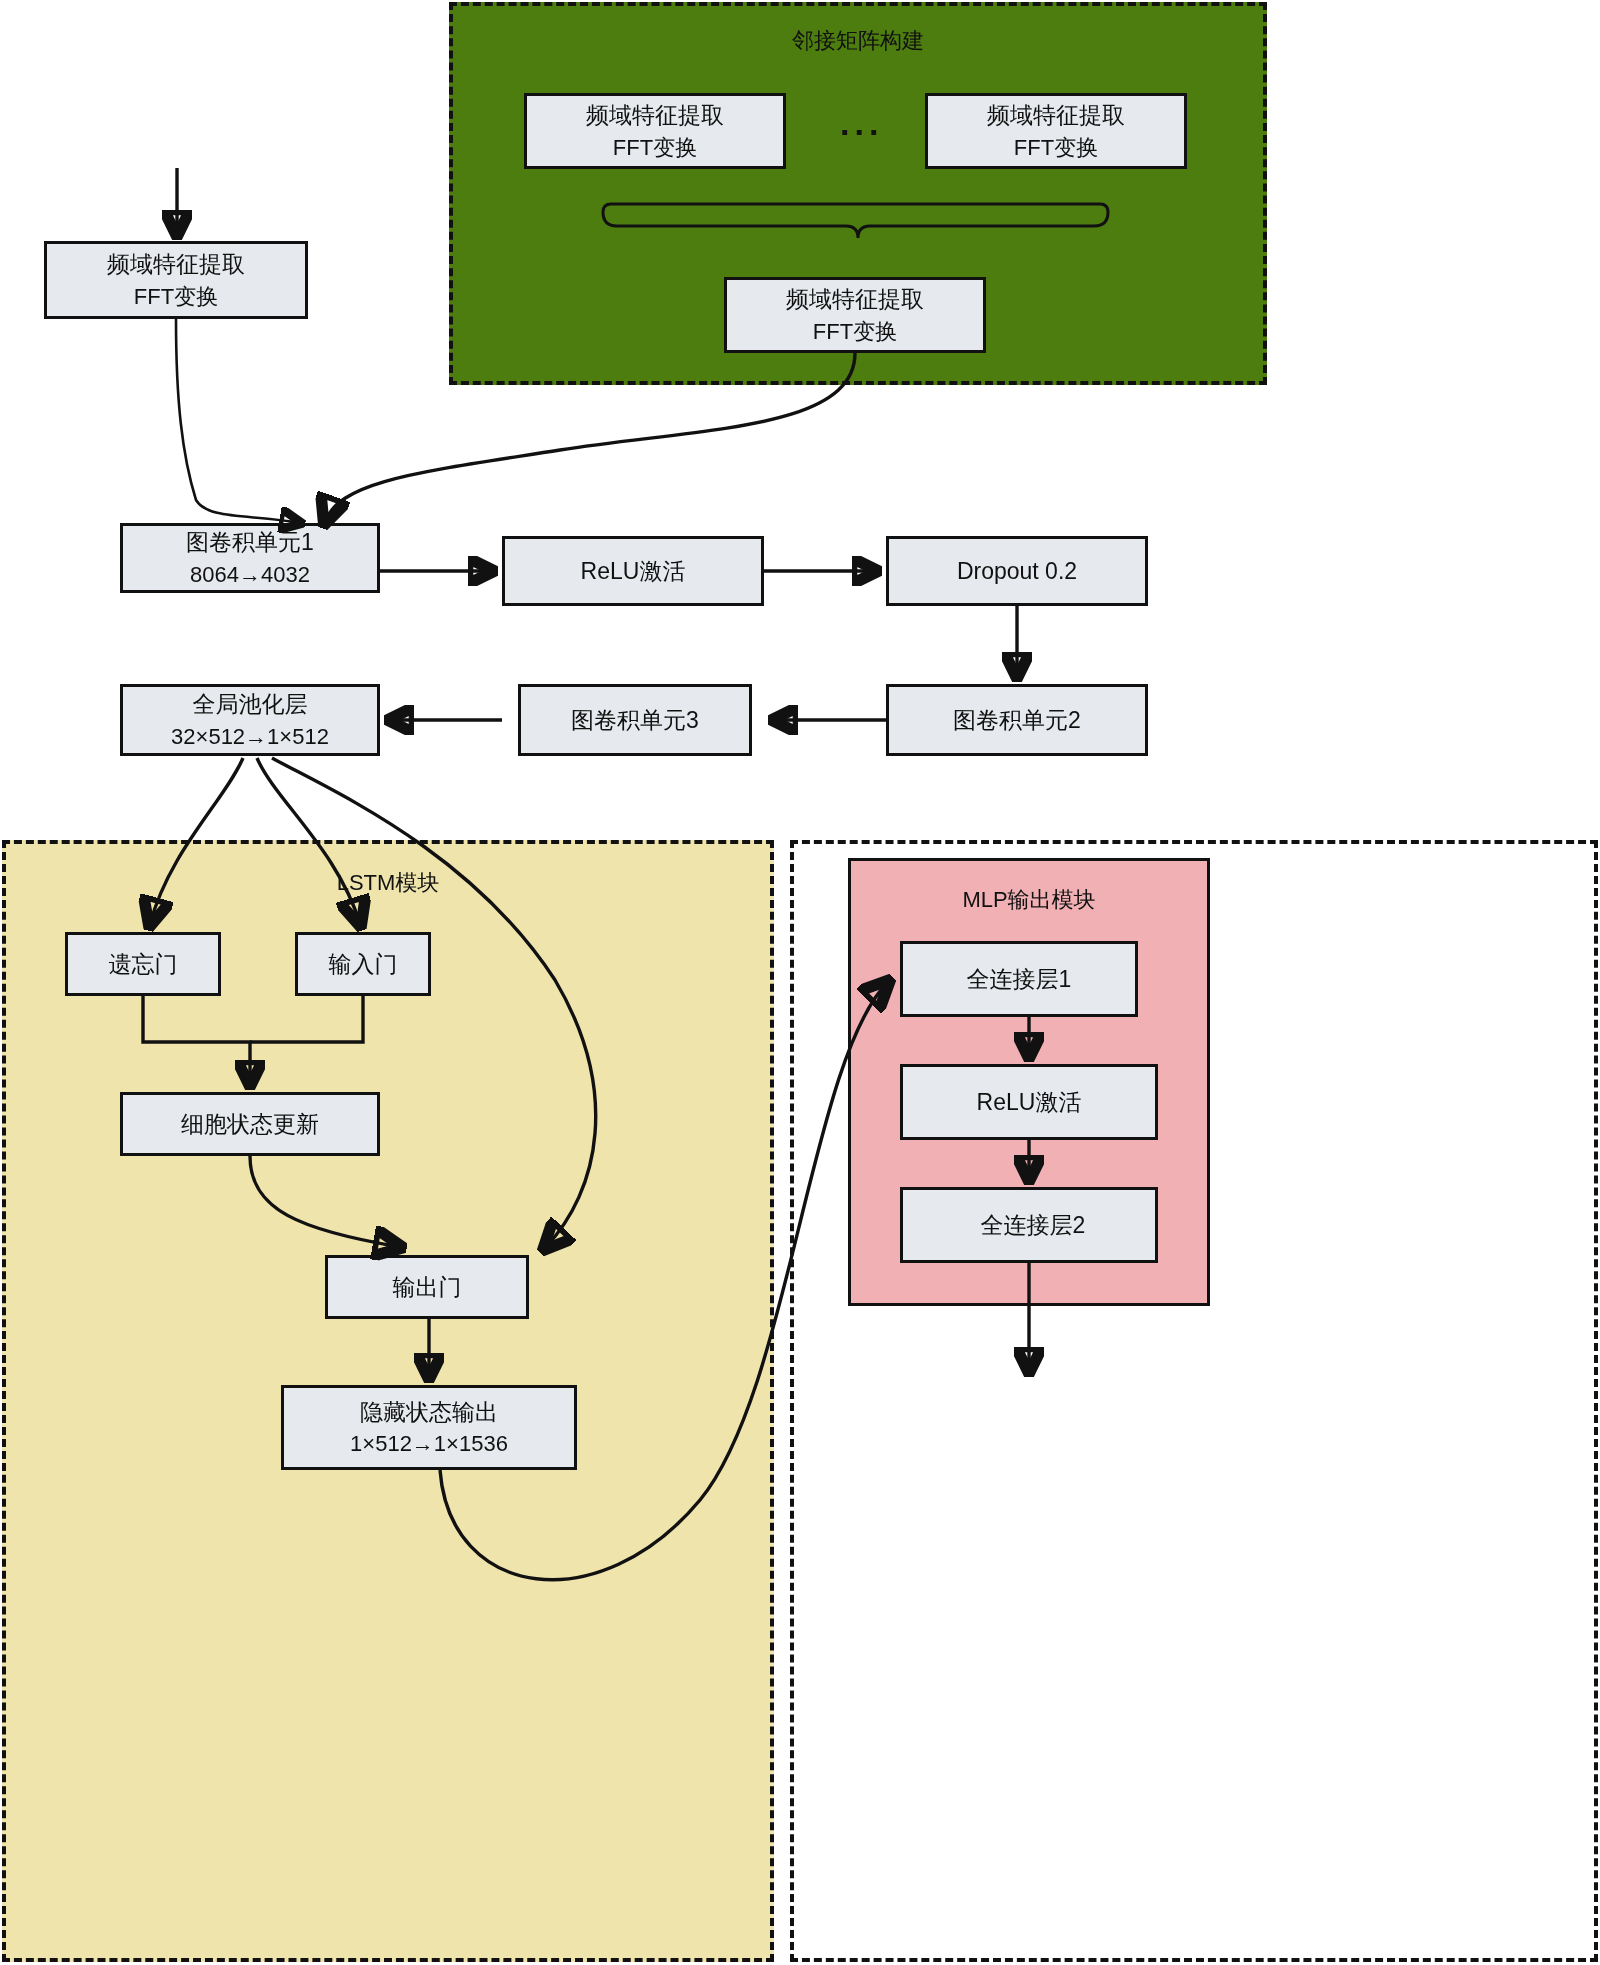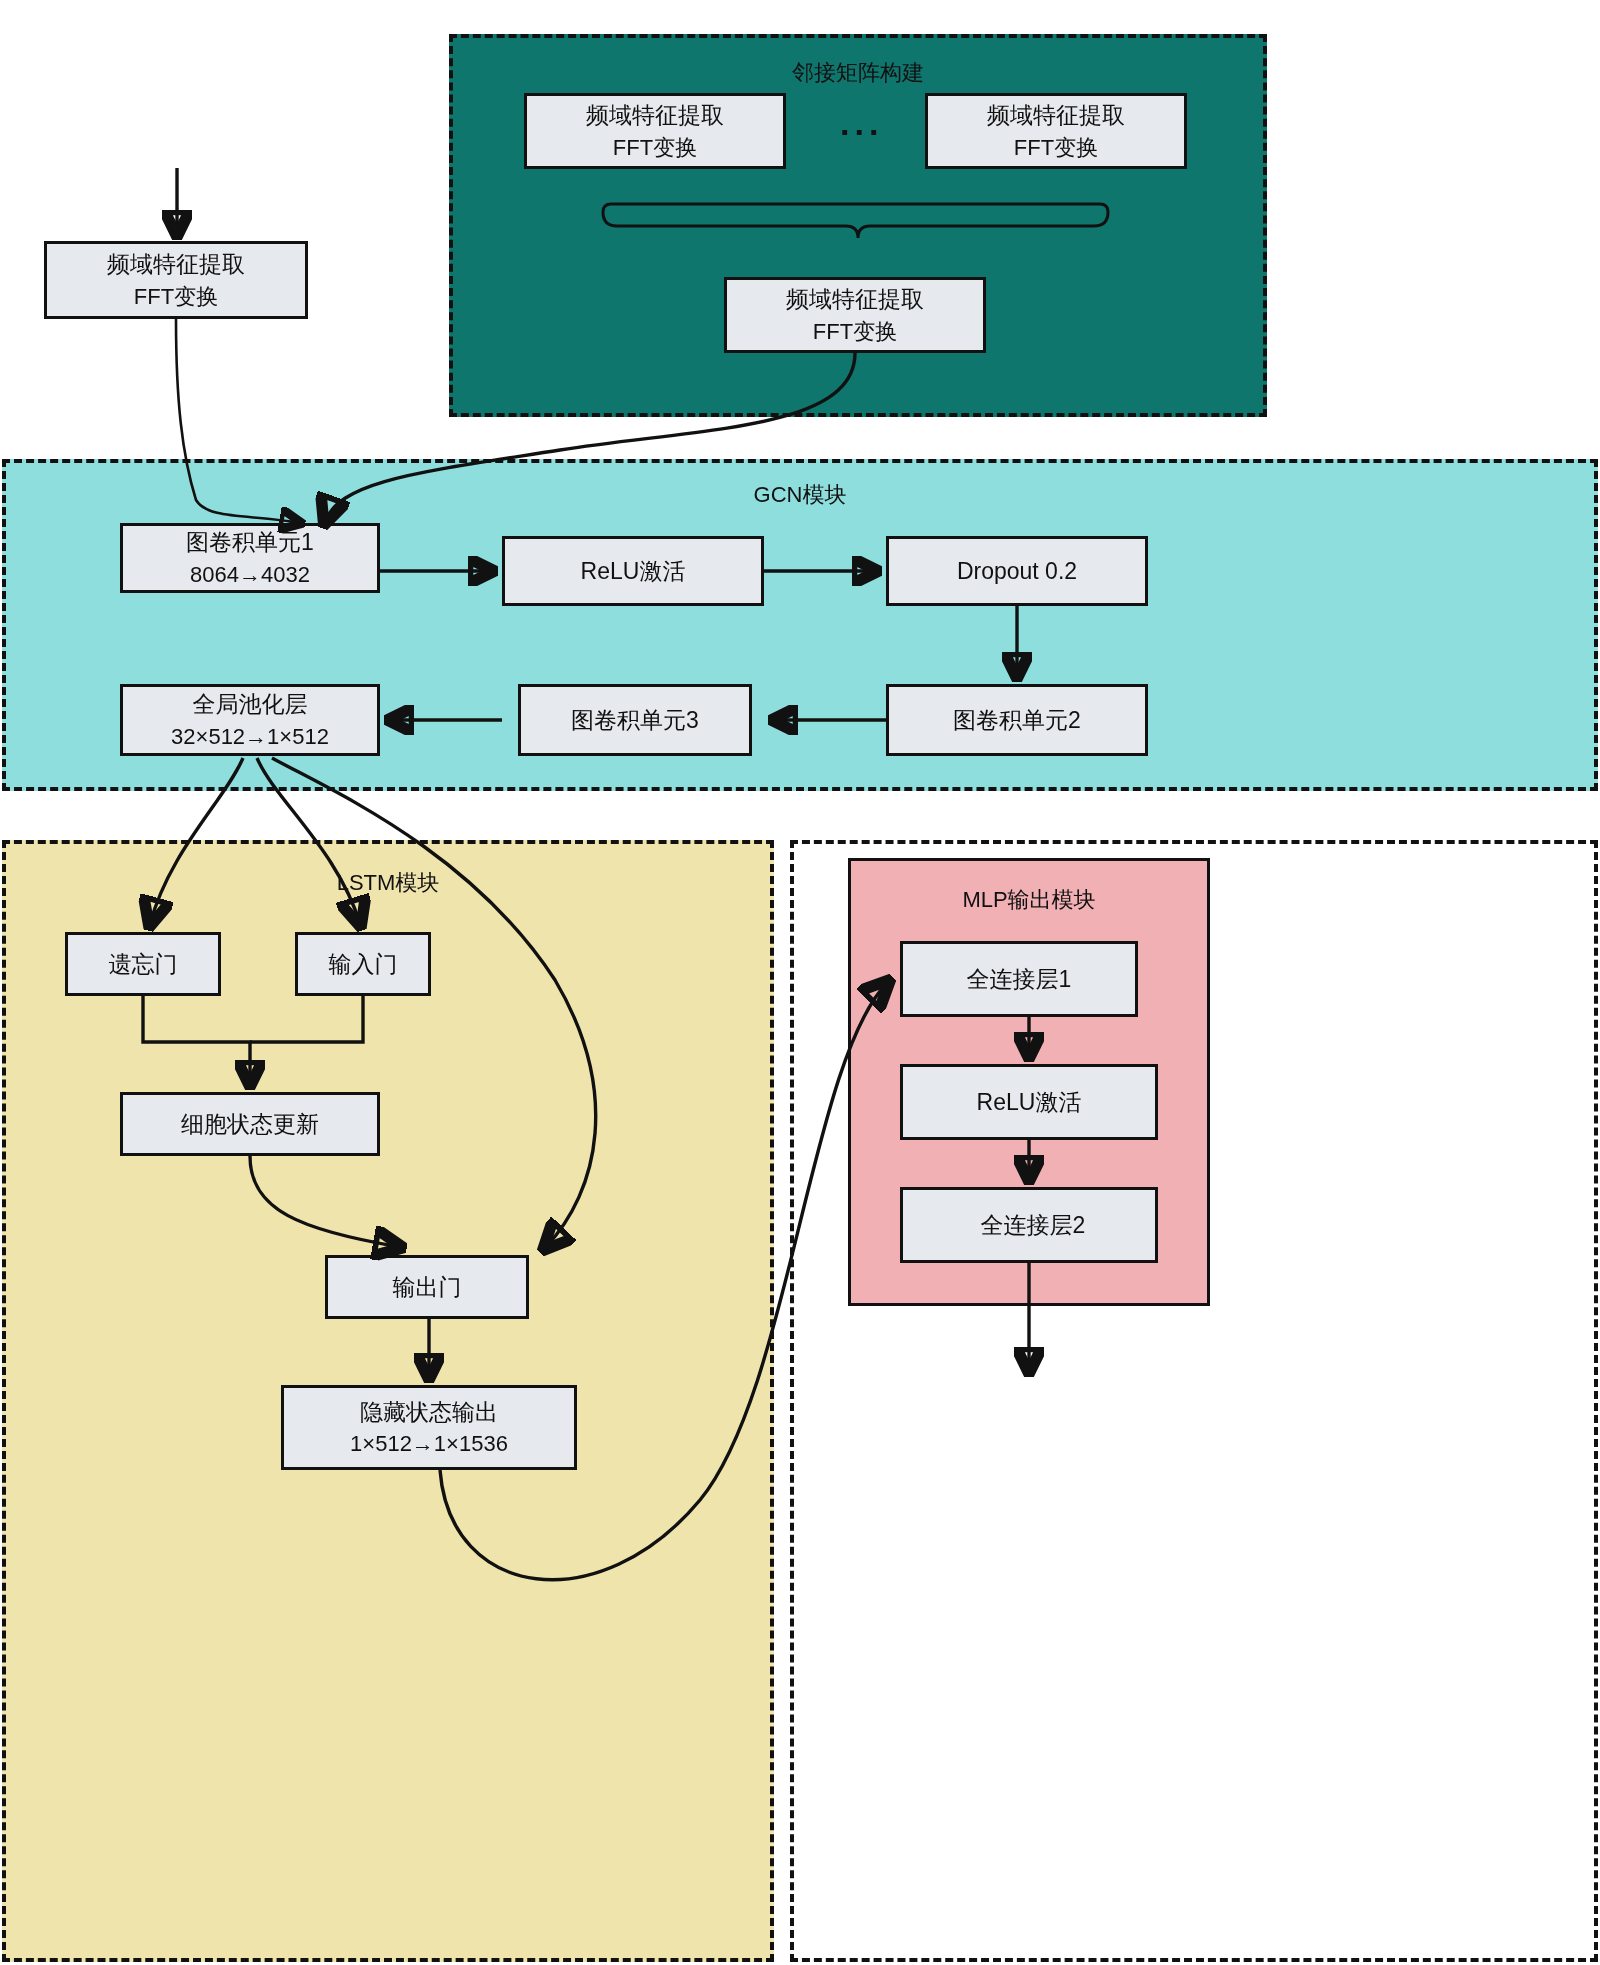--- a/index.html
+++ b/index.html
@@ -21,21 +21,21 @@
   }
   .group-label {
     position: absolute;
     left: 0; right: 0;
     text-align: center;
     font-size: 22px;
     color: #111111;
     white-space: nowrap;
   }
 
-  .g-adj   { background: #0f766e; margin-top: 32px; }
+  .g-adj   { background: #4d7c0f; }
   .g-gcn   { background: #8fdede; }
   .g-lstm  { background: #f0e4ad; }
   .g-mlp   { background: transparent; }
 
   
   .panel {
     position: absolute;
     background: #f0b0b4;
     border: 3px solid #111111;
     box-sizing: border-box;
@@ -86,23 +86,20 @@
 </style>
 </head>
 <body>
 
 <div id="stage">
 
   <div class="group g-adj" style="left:449px; top:2px; width:818px; height:383px;">
     <div class="group-label" style="top:20px;">邻接矩阵构建</div>
   </div>
 
-  <div class="group g-gcn" style="left:2px; top:459px; width:1596px; height:332px;">
-    <div class="group-label" style="top:17px;">GCN模块</div>
-  </div>
 
   <div class="group g-lstm" style="left:2px; top:840px; width:772px; height:1122px;">
     <div class="group-label" style="top:24px;">LSTM模块</div>
   </div>
 
   <div class="group g-mlp" style="left:790px; top:840px; width:808px; height:1122px;"></div>
 
   <div class="panel" style="left:848px; top:858px; width:362px; height:448px;">
     <div class="group-label" style="top:24px;">MLP输出模块</div>
   </div>

